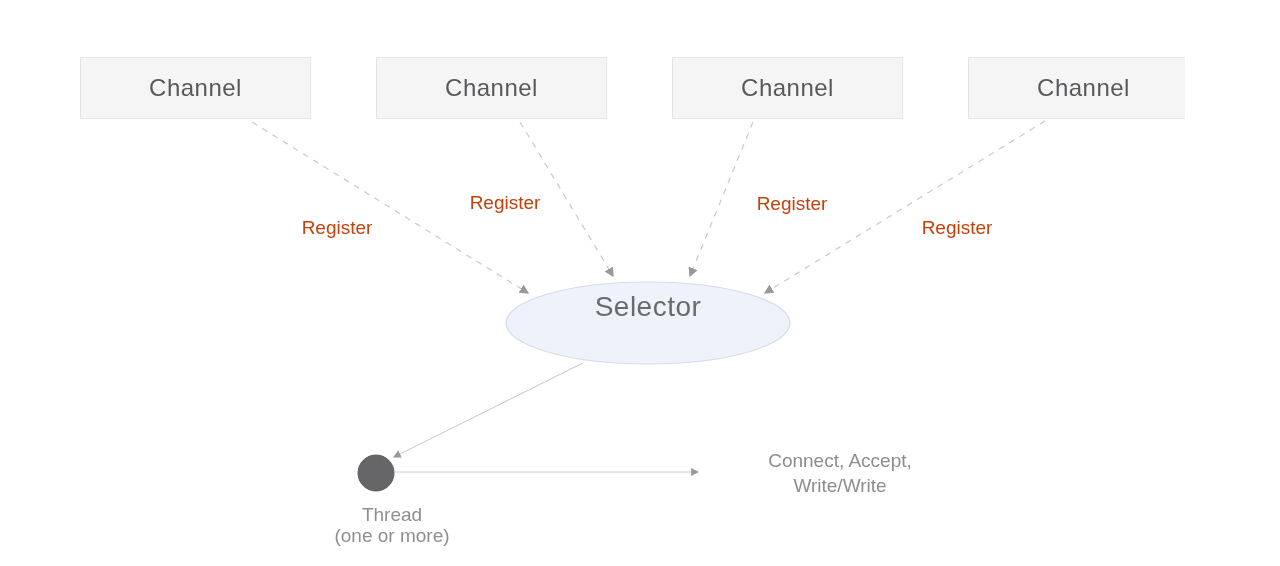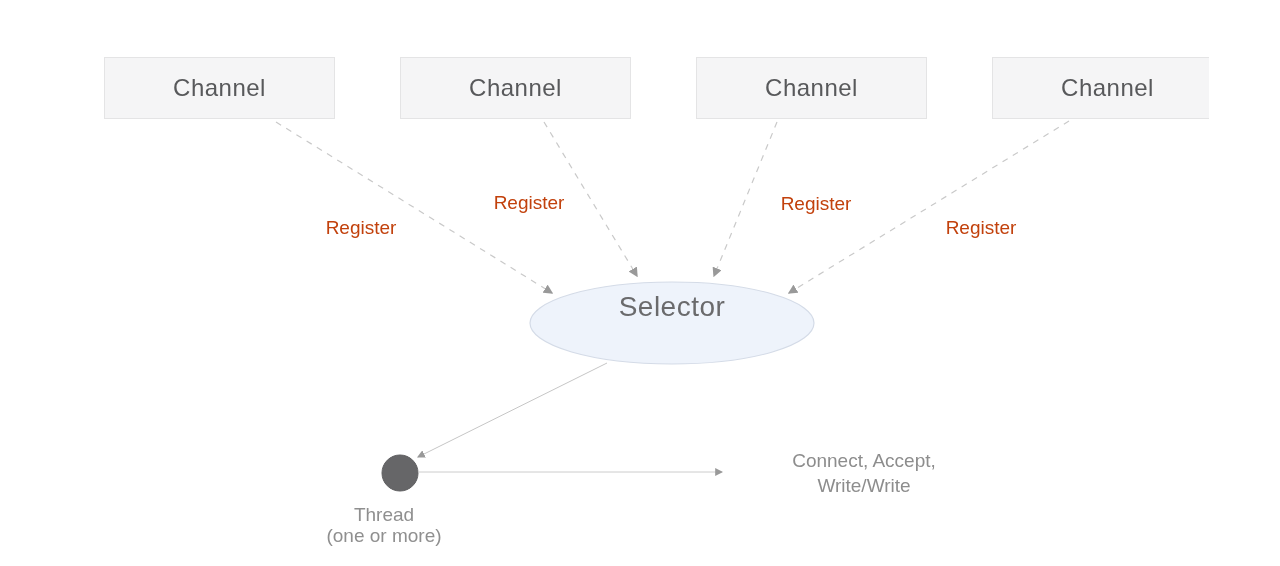--- a/index.html
+++ b/index.html
@@ -7,21 +7,20 @@
     padding: 0;
     background: #ffffff;
     font-family: "Liberation Sans", sans-serif;
   }
   .stage {
     position: relative;
     width: 1185px;
     height: 566px;
     background: #ffffff;
     overflow: hidden;
-    margin-left: 24px;
   }
   .wires {
     position: absolute;
     left: 0; top: 0;
     width: 1280px;
     height: 566px;
   }
   .channel-box {
     position: absolute;
     top: 57px;
@@ -56,21 +55,21 @@
     left: 648px;
     top: 291px;
     transform: translateX(-50%);
     font-size: 28px;
     color: #6a6a6c;
     letter-spacing: 0.5px;
     white-space: nowrap;
   }
   .thread-caption {
     position: absolute;
-    left: 360px;
+    left: 392px;
     top: 504px;
     transform: translateX(-50%);
     text-align: center;
     color: #8f8f8f;
     font-size: 19px;
     line-height: 21px;
     white-space: nowrap;
   }
   .ops-caption {
     position: absolute;

